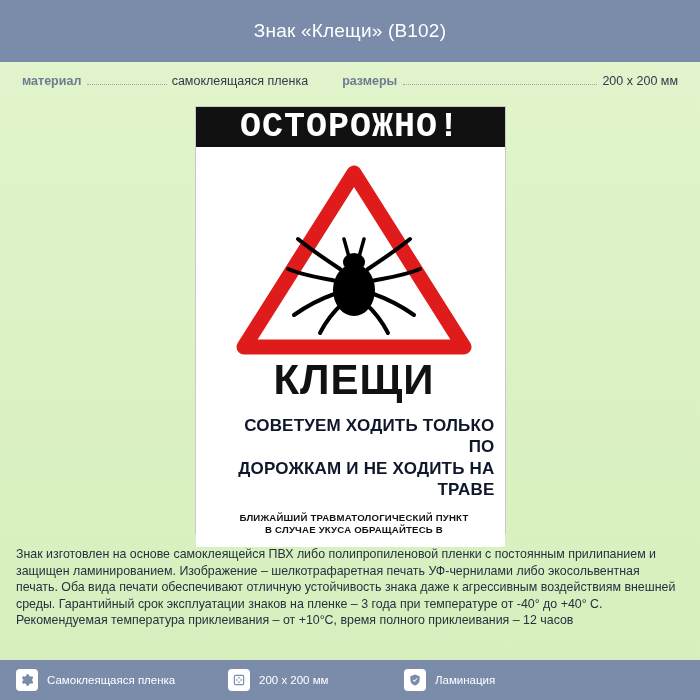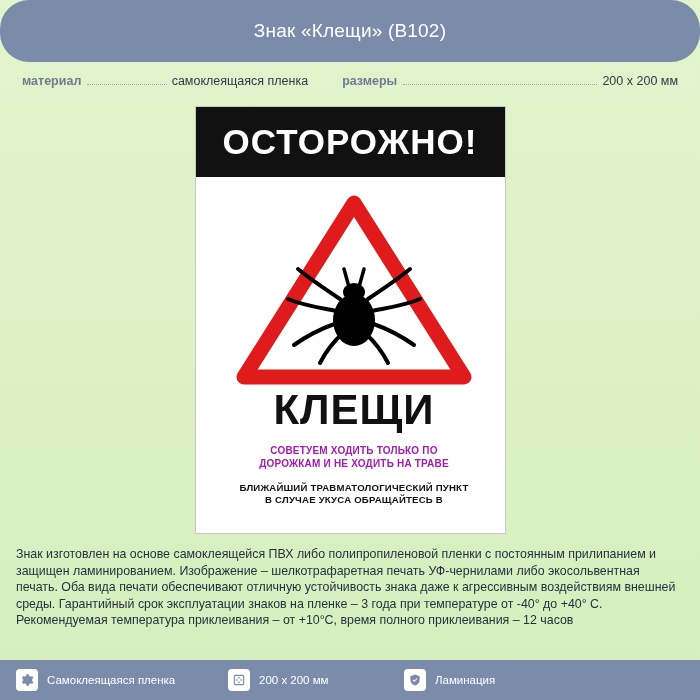--- a/index.html
+++ b/index.html
@@ -24,21 +24,20 @@
   }
 
   
   .header {
     height: 62px;
     background: #7b8cab;
     display: flex;
     align-items: center;
     justify-content: center;
     flex: none;
-    border-radius: 29px;
   }
   .header-title {
     color: #ffffff;
     font-size: 19px;
     letter-spacing: 0.2px;
   }
 
   
   .specs {
     height: 38px;
@@ -87,25 +86,26 @@
     background: #ffffff;
     border: 1px solid #c8c8c8;
     box-sizing: border-box;
     display: flex;
     flex-direction: column;
     align-items: center;
   }
   .sign-top {
     width: 100%;
     background: #111111;
-    height: 70px;
-    display: flex;
-    align-items: center;
+    height: 60px;
+    display: flex;
+    align-items: flex-end;
     justify-content: center;
     box-sizing: border-box;
+    font-family: Liberation Mono, monospace;
   }
   .sign-top-text {
     color: #ffffff;
     font-size: 35px;
     font-weight: bold;
     letter-spacing: 1px;
   }
   .sign-body {
     width: 100%;
     flex: 1;
@@ -126,24 +126,24 @@
   .sign-word {
     font-size: 42px;
     font-weight: bold;
     color: #111111;
     letter-spacing: 1px;
     margin-top: 4px;
     line-height: 1;
   }
   .sign-sub {
     margin-top: 14px;
-    text-align: center;
-    font-size: 10px;
-    font-weight: bold;
-    color: #a21caf;
+    text-align: right;
+    font-size: 17px;
+    font-weight: bold;
+    color: #0f172a;
     line-height: 1.25;
     letter-spacing: 0.2px;
   }
   .sign-sub2 {
     margin-top: 12px;
     text-align: center;
     font-size: 9.6px;
     font-weight: bold;
     color: #111111;
     line-height: 1.3;

